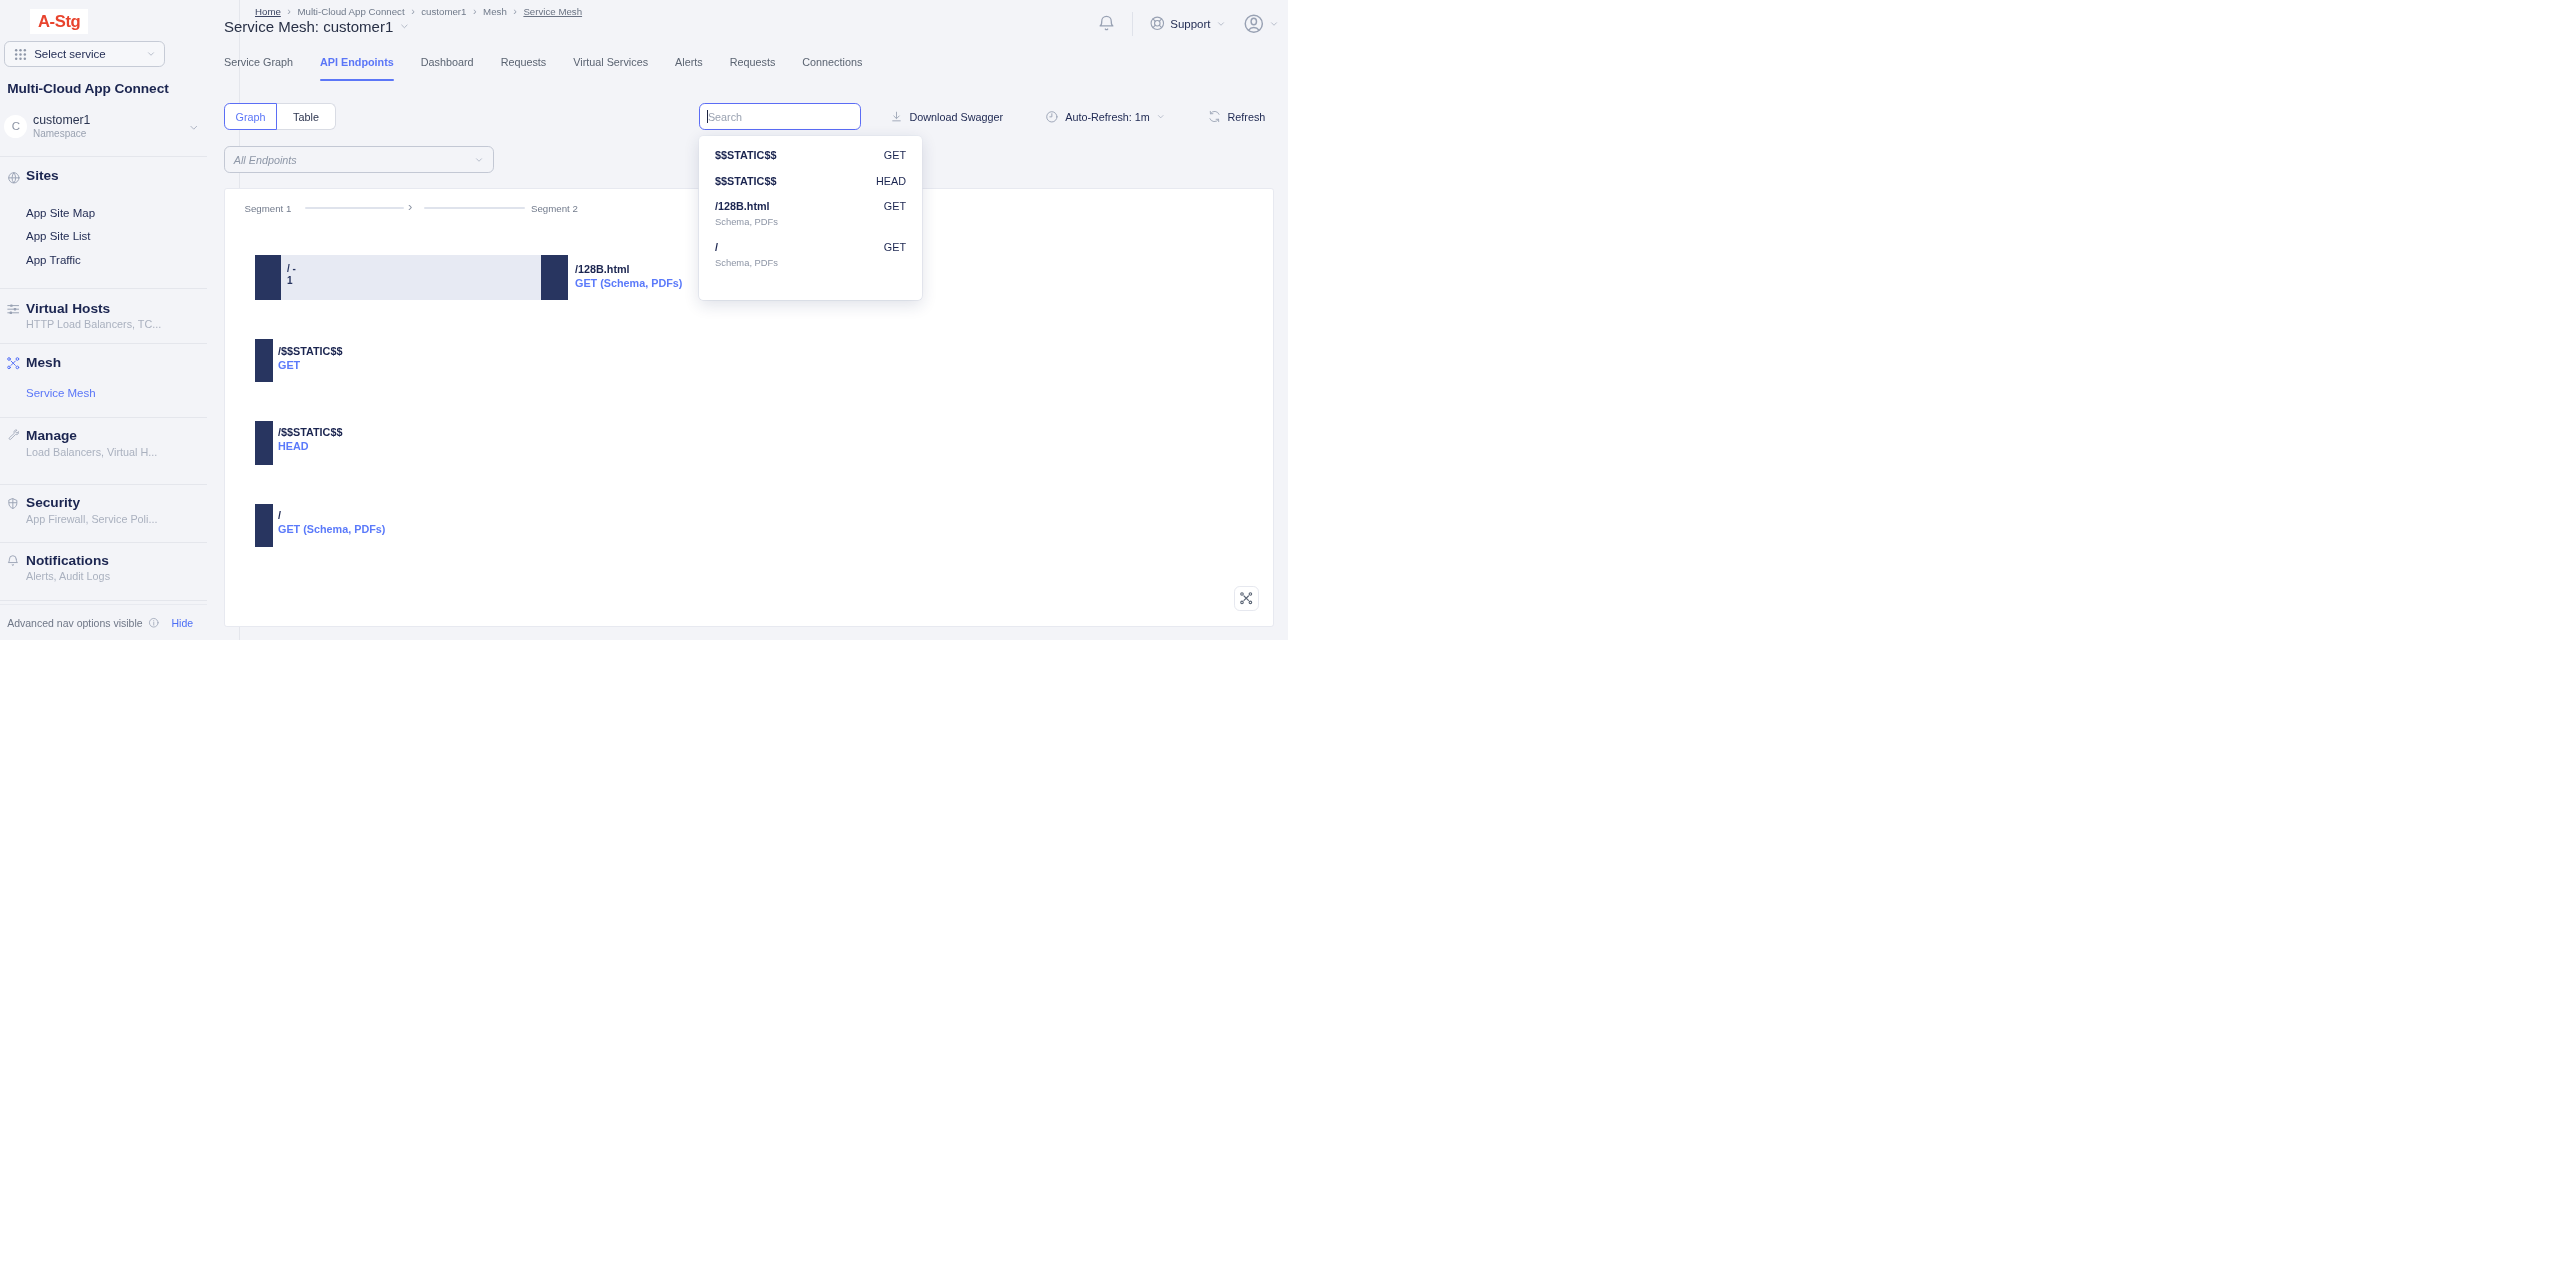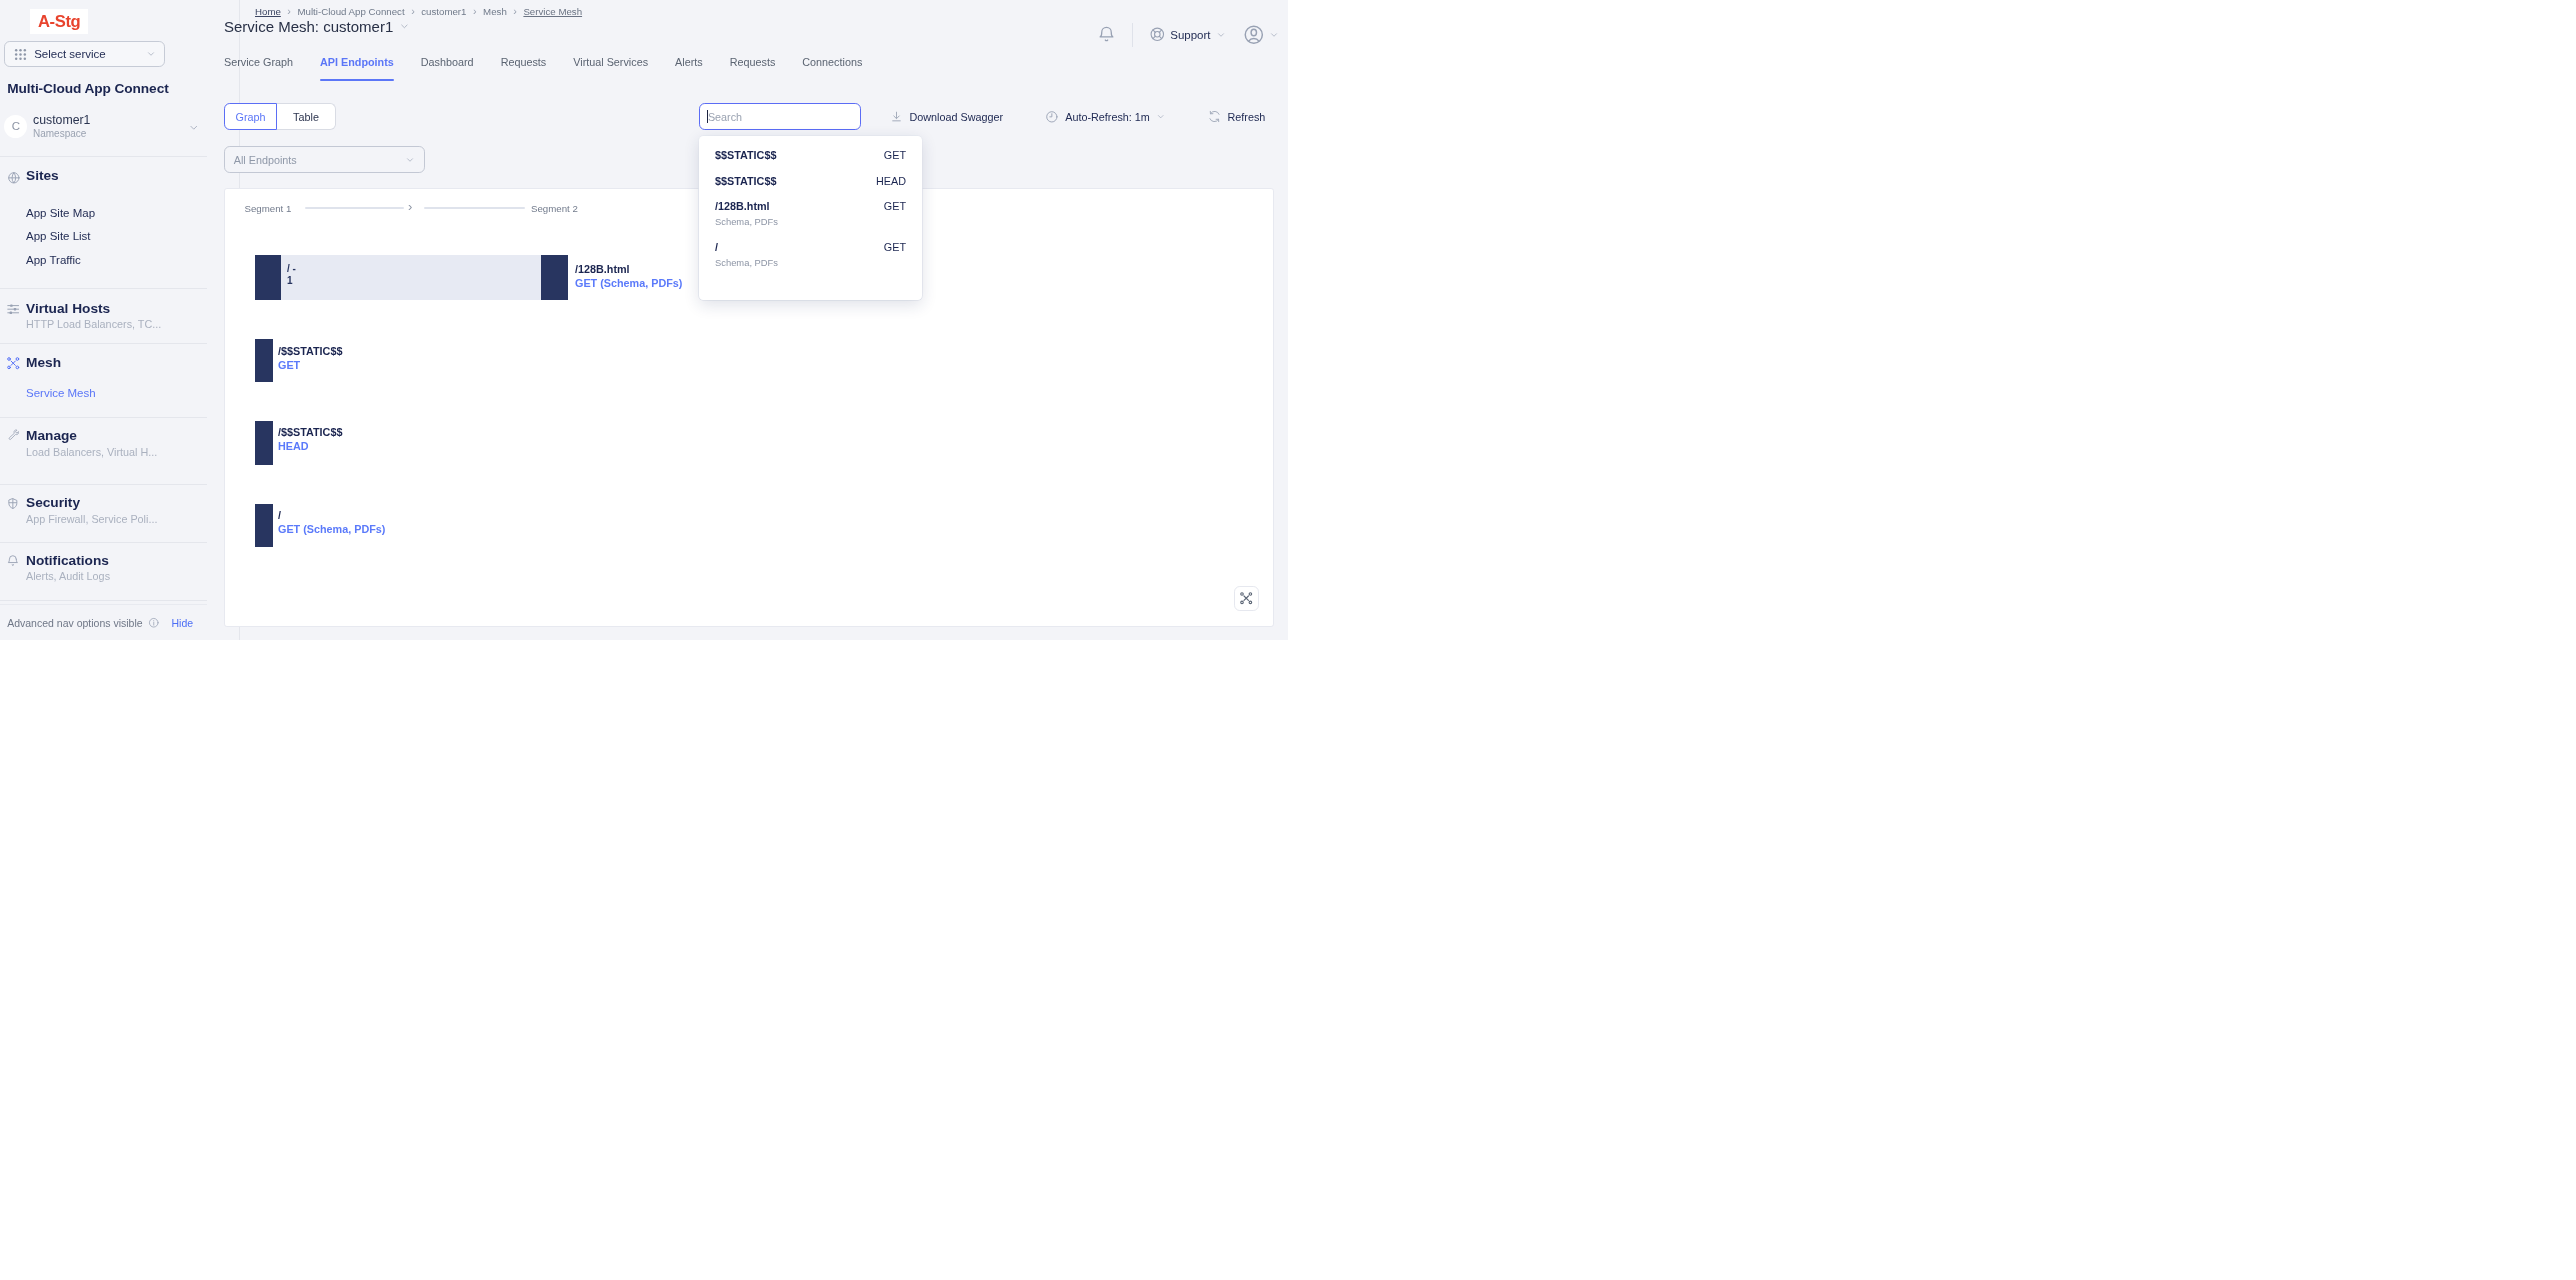--- a/index.html
+++ b/index.html
@@ -34,36 +34,36 @@
   
   .main { position:absolute; left:208px; top:0; width:1080px; height:640px; }
   .breadcrumb { position:absolute; left:16px; top:5px; display:flex; align-items:center; gap:6.5px; font-size:9.7px; color:#707a8a;padding-left:31px; }
   .breadcrumb .sep { color:#9aa2b1; font-size:10.8px; }
   .bc-home { color:#3c4663; text-decoration:underline; cursor:pointer; }
   .bc-link { color:#707a8a; cursor:pointer; }
   .bc-current { color:#6a7383; text-decoration:underline; cursor:pointer; }
   .page-title-row { position:absolute; left:16px; top:18px; display:flex; align-items:center; gap:5.8px; }
   .page-title { font-size:15px; font-weight:500; color:#283046; }
 
-  .top-right { position:absolute; right:8.7px; top:11.5px; display:flex; align-items:center; gap:10px;margin-top:11px; }
+  .top-right { position:absolute; right:8.7px; top:11.5px; display:flex; align-items:center; gap:10px; }
   .tr-divider { width:0.7px; height:24.5px; background:#dfe2ea; margin:0 5.8px; }
   .support-group, .account-group { display:flex; align-items:center; gap:5px; cursor:pointer; }
   .support-label { font-size:11.5px; color:#242e55; }
 
   .tabs { position:absolute; left:16px; top:56px; display:flex; gap:27px; }
   .tab { font-size:10.8px; color:#5b6472; padding-bottom:13px; position:relative; cursor:pointer; white-space:nowrap; }
   .tab.active { color:#5b76f7; font-weight:700; }
   .tab.active::after { content:""; position:absolute; left:0; right:0; bottom:0; height:2.2px; background:#5b76f7; border-radius:1.4px; }
 
   .seg-toggle { position:absolute; left:16px; top:103px; display:flex; }
   .seg-btn { height:27px; display:flex; align-items:center; justify-content:center; font-size:10.8px; cursor:pointer; background:#ffffff; }
   .seg-btn.graph { width:53px; border:1.4px solid #5b6ef5; border-radius:5.8px 0 0 5.8px; color:#5b76f7; z-index:2; }
   .seg-btn.table { width:59px; border:0.7px solid #d9dce4; border-left:none; border-radius:0 5.8px 5.8px 0; color:#2e3650; }
 
-  .ep-filter { position:absolute; left:16px; top:146px; width:201px; height:27px; border:0.7px solid #c3c8d4; border-radius:5.8px; display:flex; align-items:center; padding:0 8.7px; cursor:pointer; background:#f3f4f8; }
+  .ep-filter { position:absolute; left:16px; top:146px; width:270px; height:27px; border:0.7px solid #c3c8d4; border-radius:5.8px; display:flex; align-items:center; padding:0 8.7px; cursor:pointer; background:#f3f4f8;font-style:italic; }
   .ep-filter .lbl { flex:1; font-size:10.8px; color:#8f98a8; }
 
   .search-box { position:absolute; left:491px; top:103px; width:162px; height:27px; background:#ffffff; border:1.4px solid #5b6cf5; border-radius:5.8px; display:flex; align-items:center; padding:0 7.2px; }
   .caret { width:0.7px; height:13px; background:#1c2340; }
   .search-ph { font-size:10.8px; color:#9aa2b1; }
 
   .action { position:absolute; top:103px; height:27px; display:flex; align-items:center; gap:6.5px; cursor:pointer; }
   .action .lbl { font-size:10.8px; color:#222c55; font-weight:500; white-space:nowrap; }
 
   .results-panel { position:absolute; left:491px; top:136px; width:223px; height:164px; background:#ffffff; border-radius:4.3px; box-shadow:0 4.3px 16px rgba(30,40,90,.14), 0 0 0 0.7px #eceef4; padding:8.7px 0; z-index:10; }

